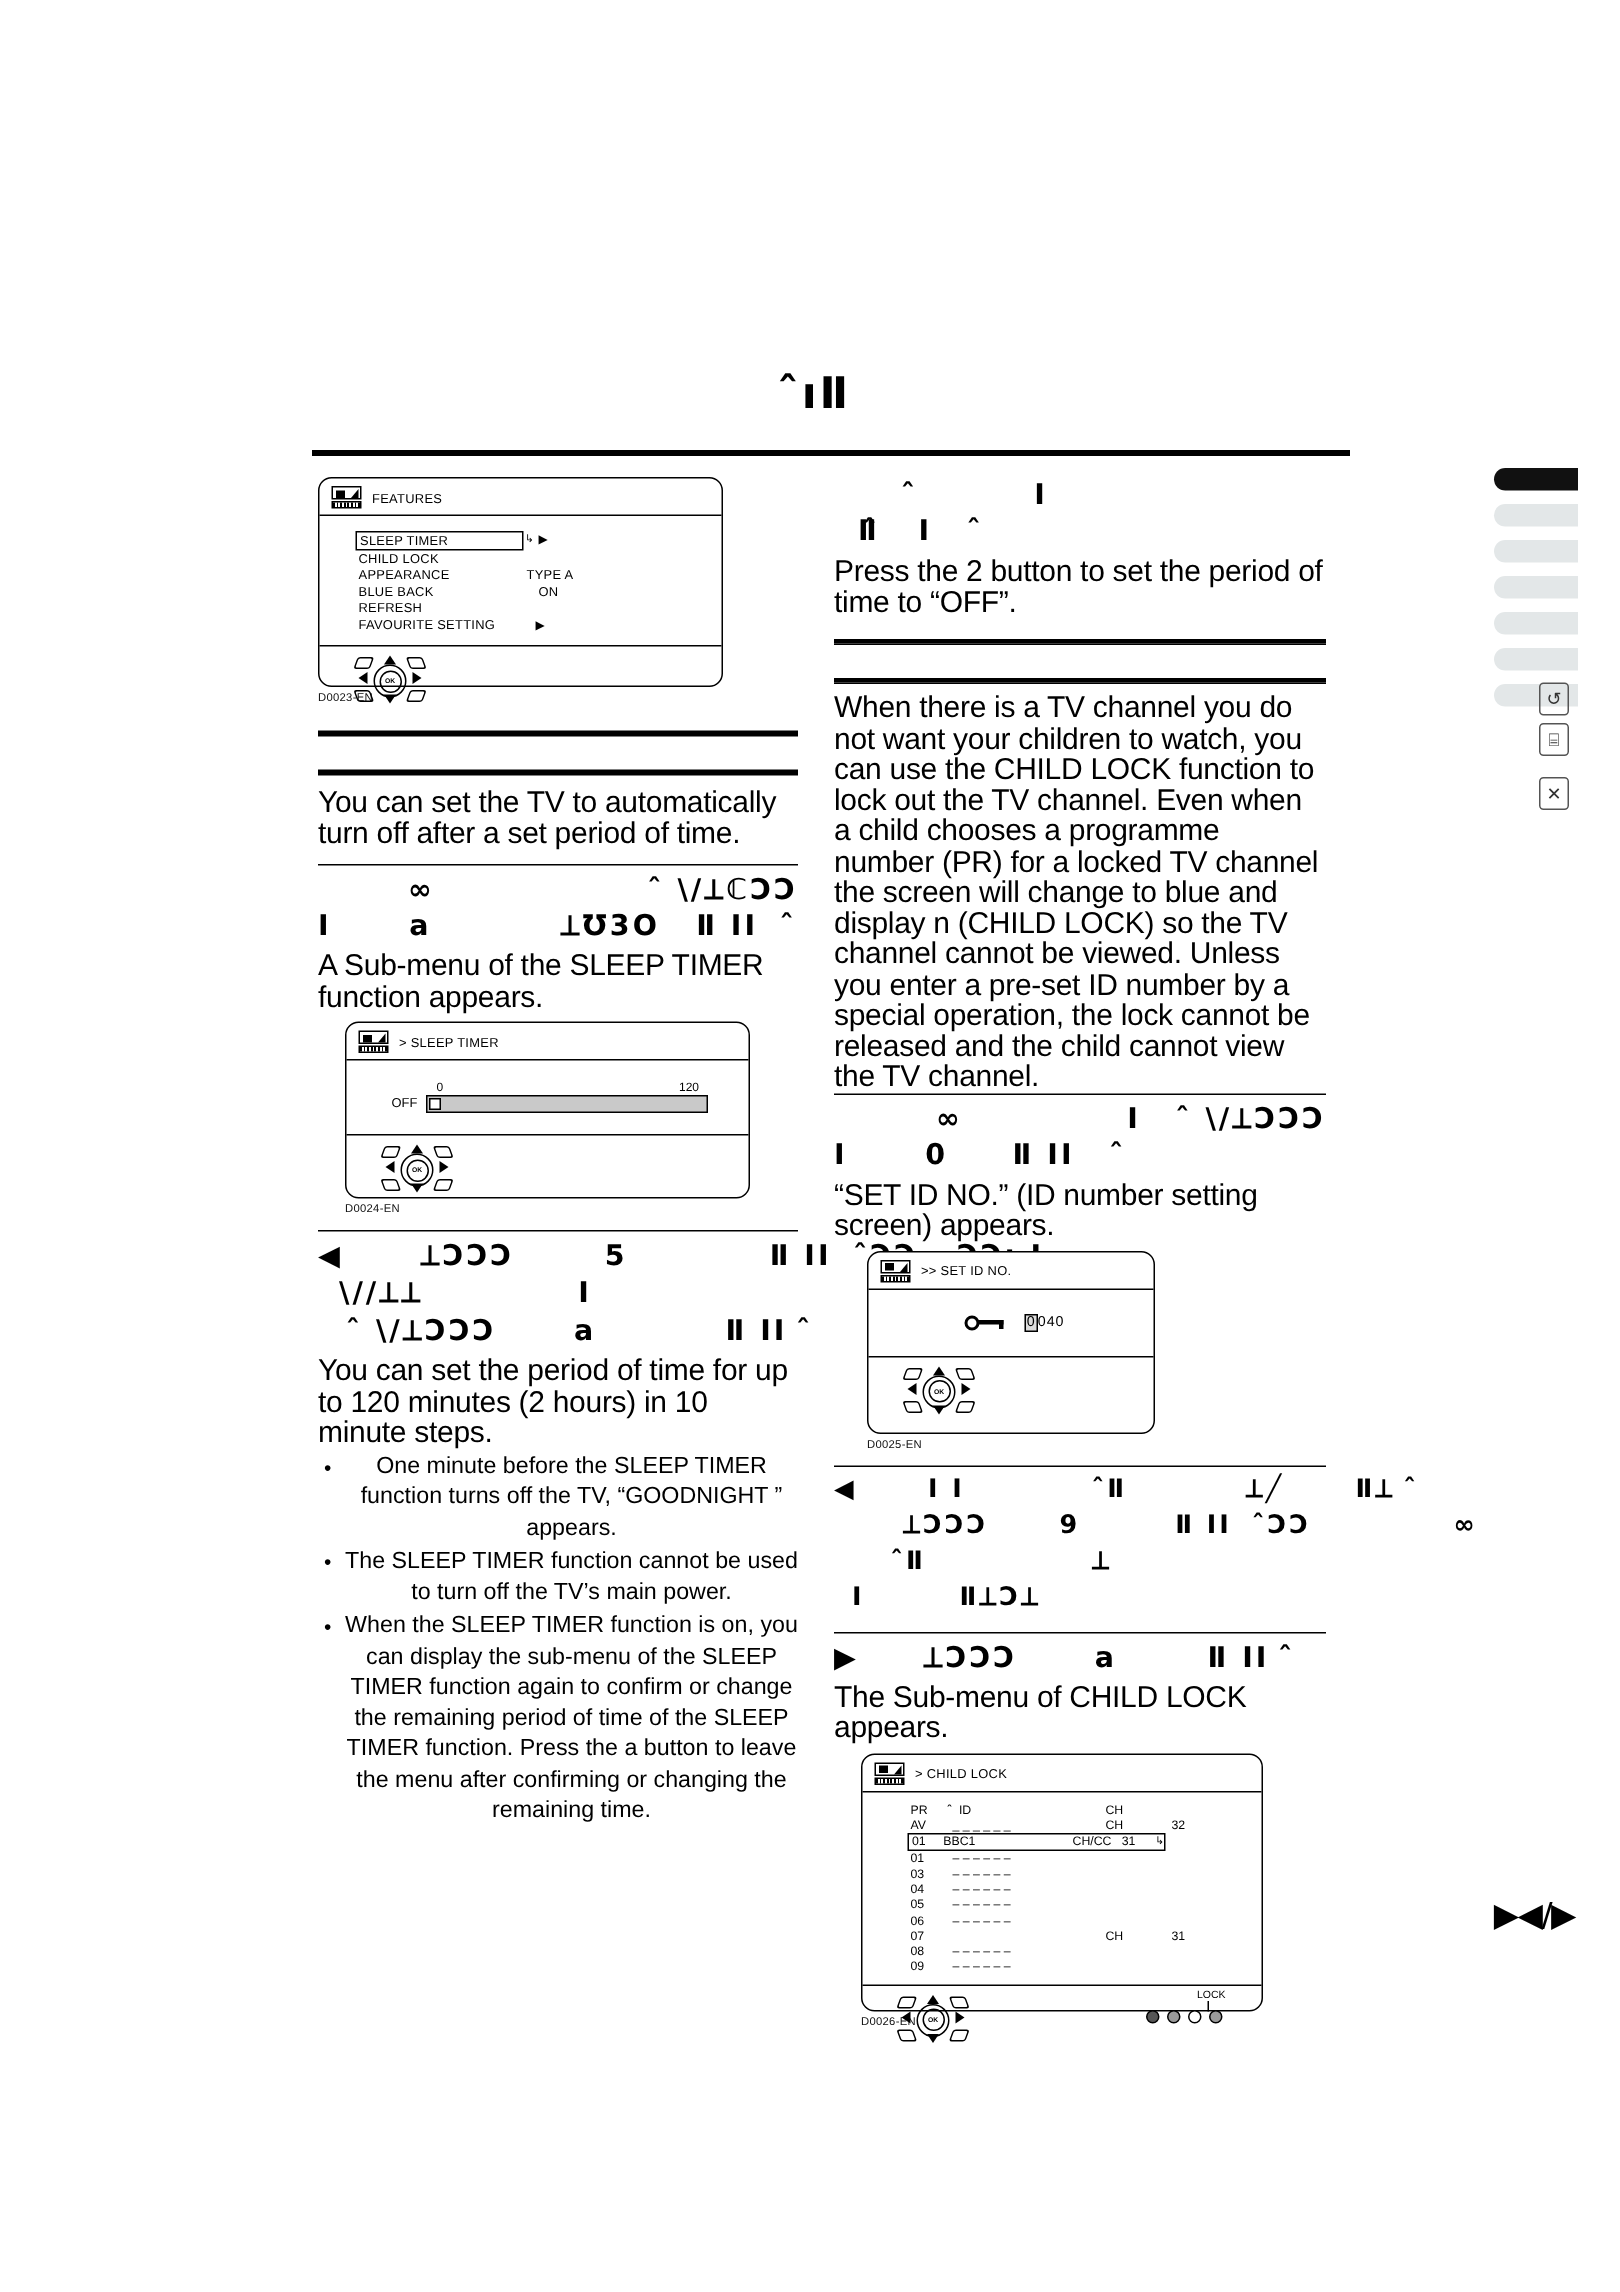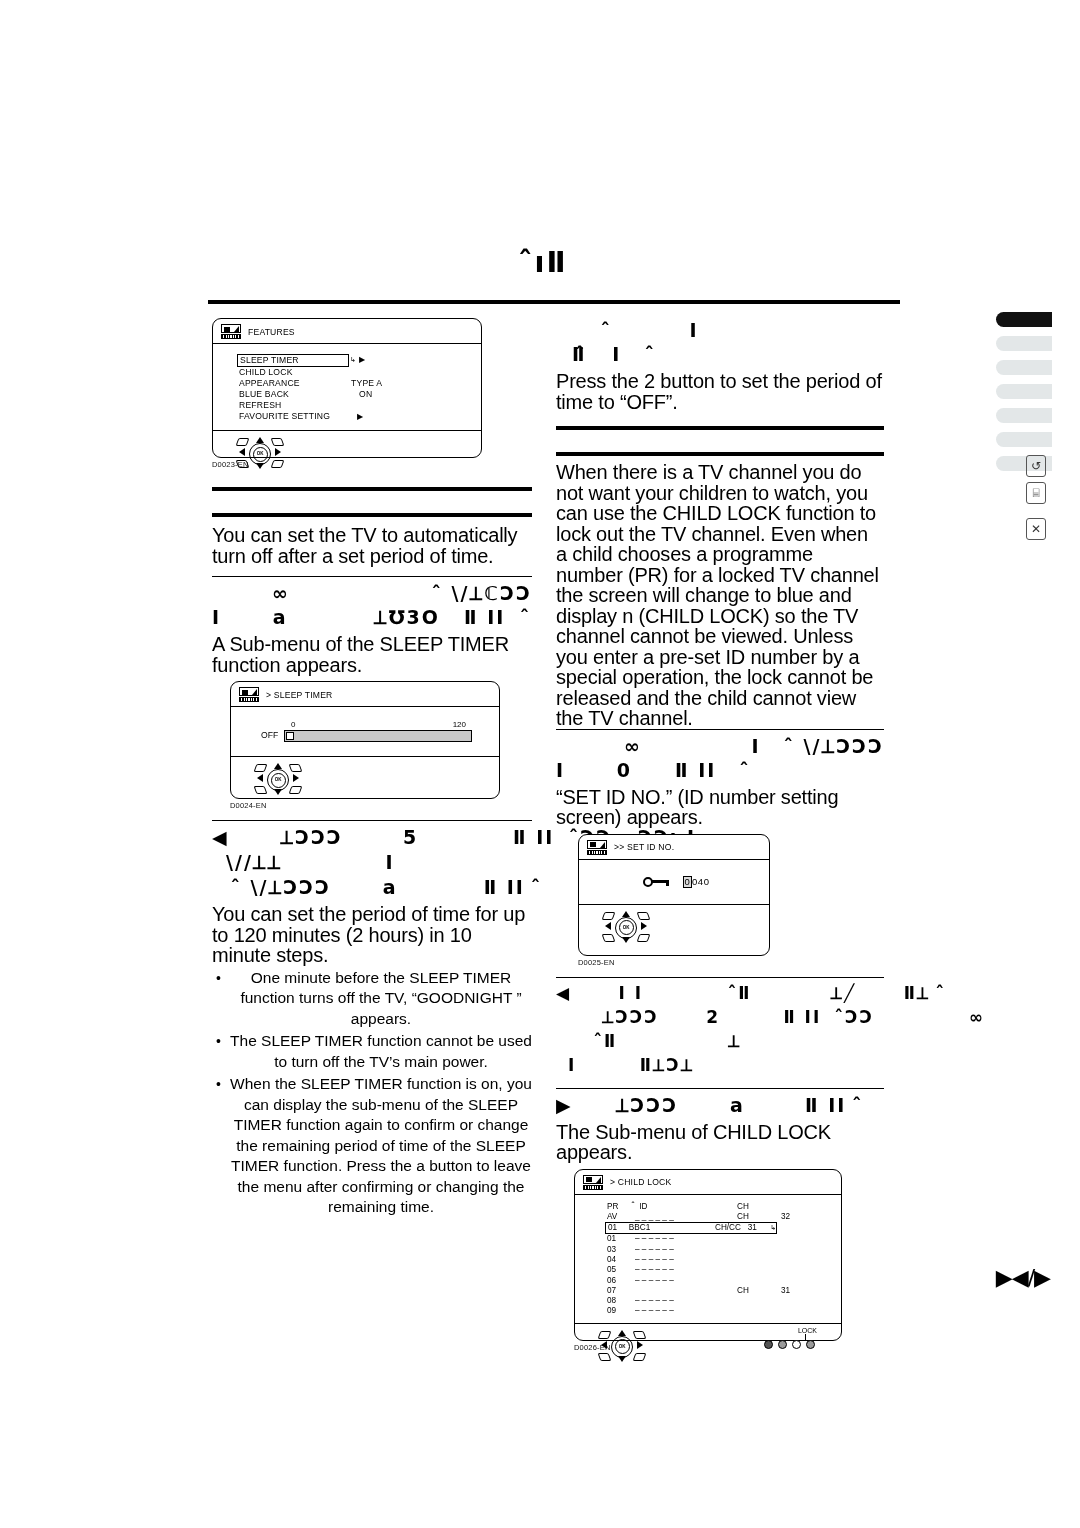--- a/index.html
+++ b/index.html
@@ -482,21 +482,21 @@
     </div>
     <div class="osd-caption" style="margin-left:22px;">D0025-EN</div>
 
     <div class="rule-sgl mt10"></div>
 
     <div class="mt4">
       <div class="headline sm">
         <span class="glyph">◀      I I            ̂Ⅱ          ⟂╱      Ⅱ⟂  ̂</span>
       </div>
       <div class="headline sm" style="padding-left:46px;">
-        <span class="glyph">⟂ƆƆƆ      2        Ⅱ II   ̂ƆƆ            ∞</span>
+        <span class="glyph">⟂ƆƆƆ      9        Ⅱ II   ̂ƆƆ            ∞</span>
       </div>
       <div class="headline sm" style="padding-left:46px;">
         <span class="glyph">̂Ⅱ              ⟂</span>
       </div>
       <div class="headline sm" style="padding-left:12px;">
         <span class="glyph">I        Ⅱ⟂Ɔ⟂</span>
       </div>
     </div>
 
     <div class="rule-sgl mt10"></div>

